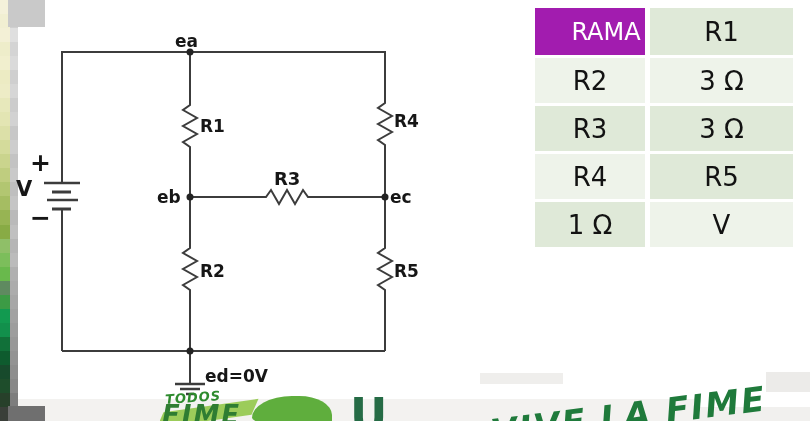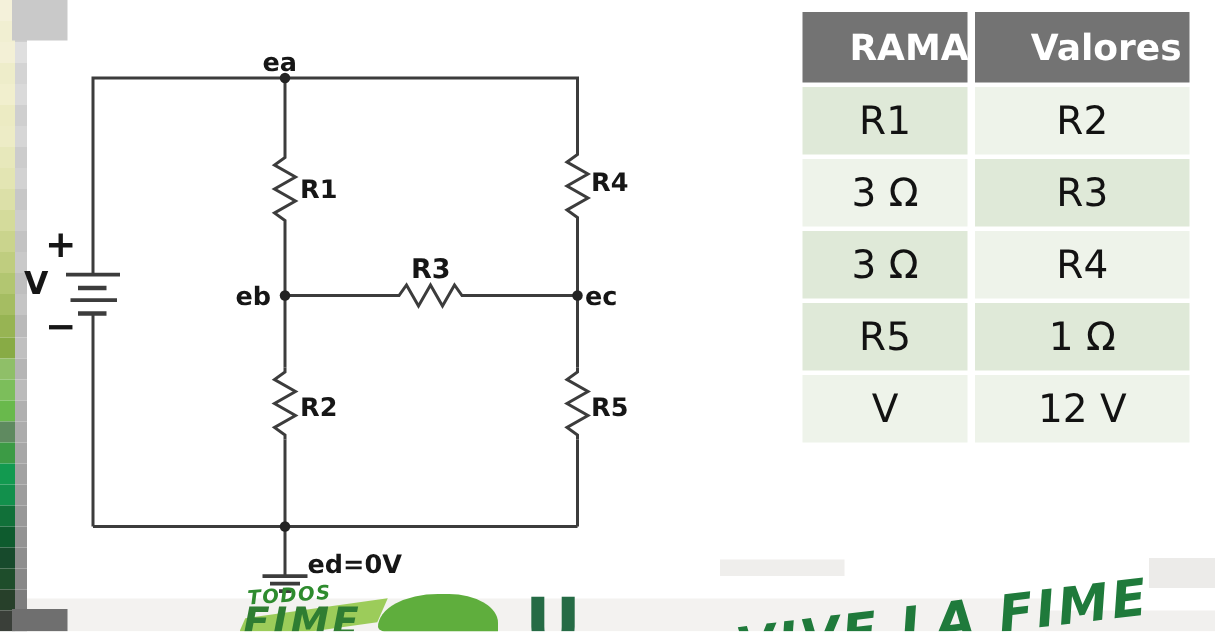--- a/index.html
+++ b/index.html
@@ -33,21 +33,21 @@
   .lbl-v { font-size:21px; }
 
   
   .values-table {
     position:absolute; left:535px; top:8px;
     display:grid; grid-template-columns:110px 143px;
     grid-template-rows:47px repeat(6,45px);
     column-gap:5px; row-gap:3px;
   }
   .values-table .th {
-    background:#737373; color:#ffffff; font-weight:bold; font-size:24px;
+    background:#a21caf; color:#ffffff; font-weight:normal; font-size:24px;
     display:flex; align-items:center; justify-content:center;padding-left:32px;
   }
   .values-table .td {
     color:#121212; font-size:26px;
     display:flex; align-items:center; justify-content:center;
   }
   .row-odd { background:#dfe9d8; }
   .row-even { background:#eef3ea; }
 
   
@@ -188,37 +188,35 @@
     <text class="lbl lbl-r3" x="274" y="185">R3</text>
     <text class="lbl" x="394" y="127">R4</text>
     <text class="lbl" x="394" y="277">R5</text>
     <text class="lbl lbl-sign" x="30" y="171">+</text>
     <text class="lbl lbl-v" x="16" y="196">V</text>
     <text class="lbl lbl-sign" x="30" y="226">−</text>
   </svg>
 
   <div class="values-table">
     <div class="th">RAMA</div>
-    <div class="th">Valores</div>
 
     <div class="td row-odd">R1</div>
 
     <div class="td row-even">R2</div>
     <div class="td row-even">3 Ω</div>
 
     <div class="td row-odd">R3</div>
     <div class="td row-odd">3 Ω</div>
 
     <div class="td row-even">R4</div>
 
     <div class="td row-odd">R5</div>
     <div class="td row-odd">1 Ω</div>
 
     <div class="td row-even">V</div>
-    <div class="td row-even">12 V</div>
   </div>
 
   <div class="left-logo">
     <div class="swoosh"></div>
     <div class="todos">TODOS</div>
     <div class="fime-big">FIME</div>
   </div>
   <div class="mascot-blob"></div>
   <div class="u-letter">U</div>
   <div class="vive">

